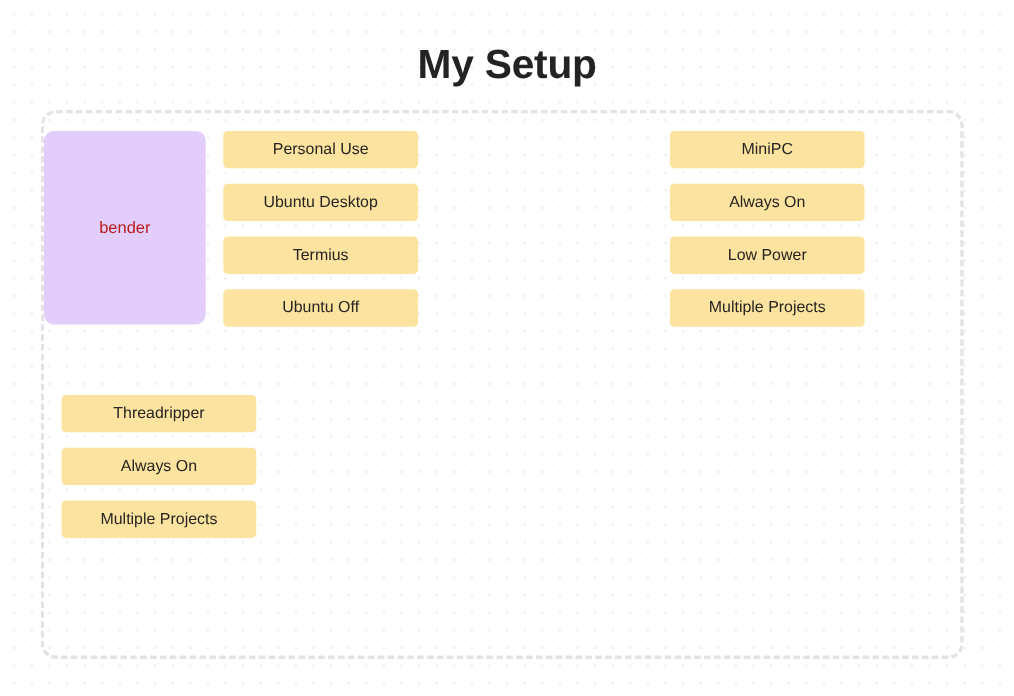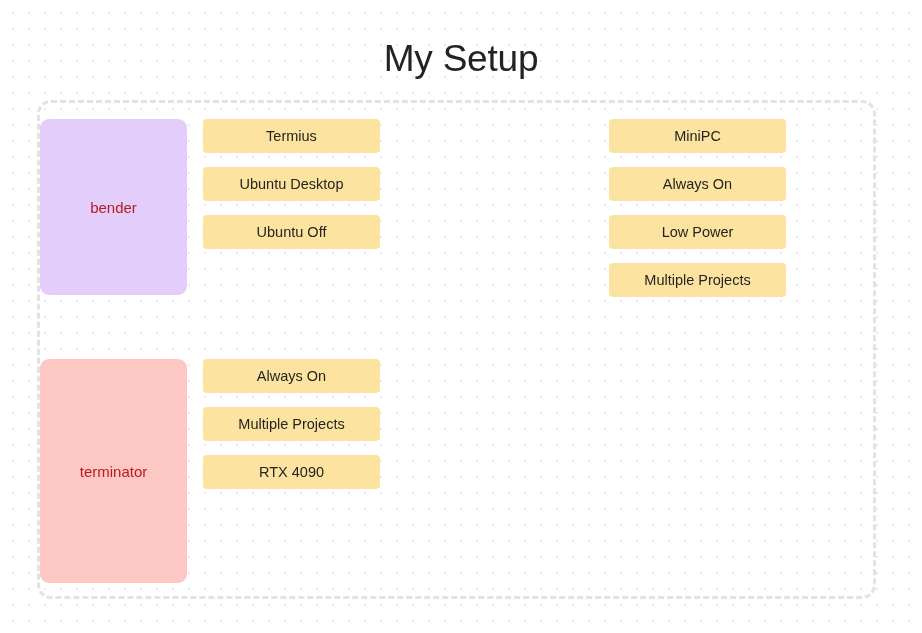--- a/index.html
+++ b/index.html
@@ -18,21 +18,21 @@
     background-size: 16px 16px;
     background-position: 5px 5px;
     position: relative;
   }
 
   
   .page-title {
     width: 100%;
     text-align: center;
     font-size: 37px;
-    font-weight: 400;
+    font-weight: 700;
     letter-spacing: -0.2px;
     color: #232323;
     padding-top: 36px;
     line-height: 46px;
     user-select: none;
   }
 
   
   .board {
     position: absolute;
@@ -112,47 +112,45 @@
 
 <div class="board">
 
   <div class="board-row row-top">
 
     <div class="host-group">
       <div class="host-card h4" style="background-color:#e2cdfb">
         <span>bender</span>
       </div>
       <div class="pill-col">
+        <div class="pill">Personal Use</div>
+        <div class="pill">Ubuntu Desktop</div>
         <div class="pill">Termius</div>
-        <div class="pill">Ubuntu Desktop</div>
         <div class="pill">Ubuntu Off</div>
       </div>
     </div>
 
     <div class="group-gap"></div>
 
     <div class="host-group">
       <div class="pill-col">
         <div class="pill">MiniPC</div>
         <div class="pill">Always On</div>
         <div class="pill">Low Power</div>
         <div class="pill">Multiple Projects</div>
       </div>
     </div>
 
   </div>
 
   <div class="board-row row-bottom">
 
     <div class="host-group">
-      <div class="host-card h5" style="background-color:#fdc7c3">
-        <span>terminator</span>
-      </div>
       <div class="pill-col">
+        <div class="pill">Threadripper</div>
         <div class="pill">Always On</div>
         <div class="pill">Multiple Projects</div>
-        <div class="pill">RTX 4090</div>
       </div>
     </div>
 
   </div>
 
 </div>
 
 </body></html>

